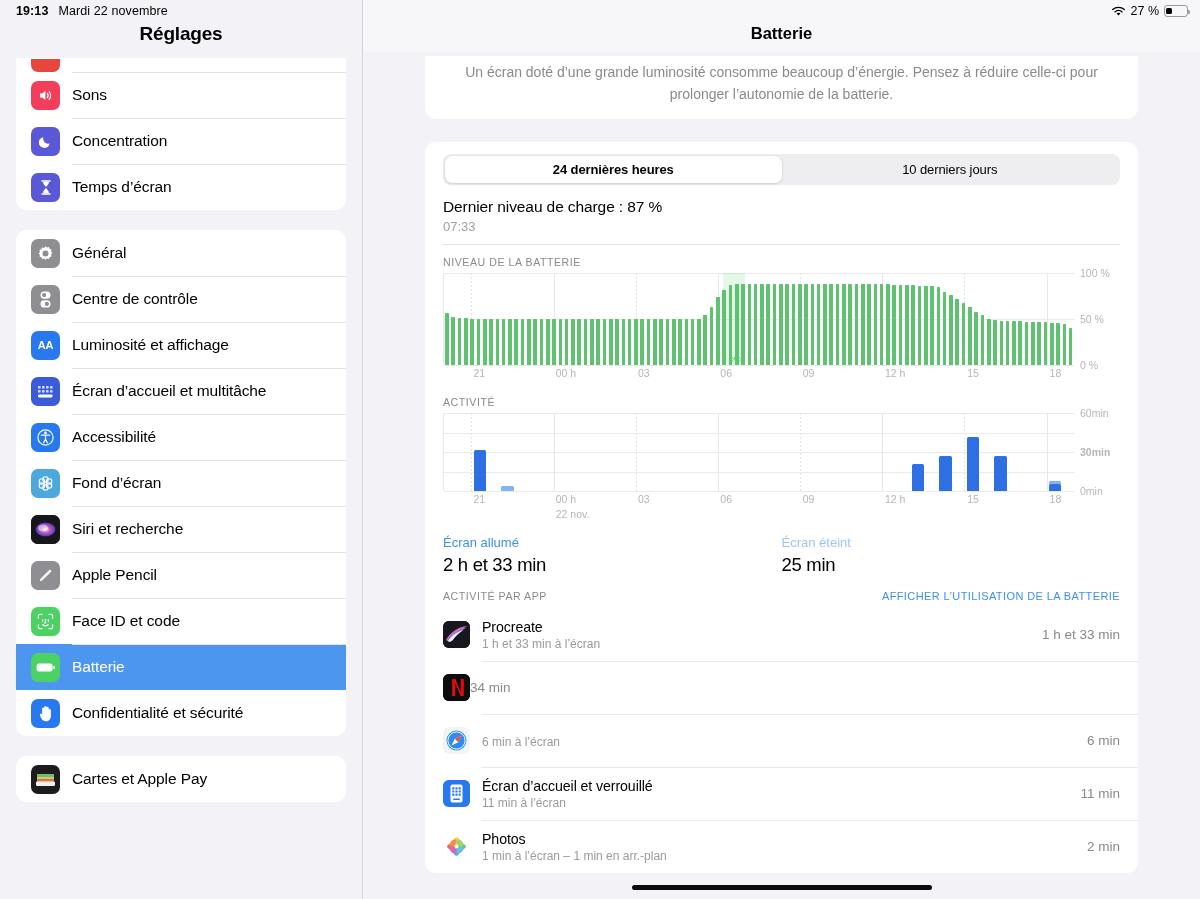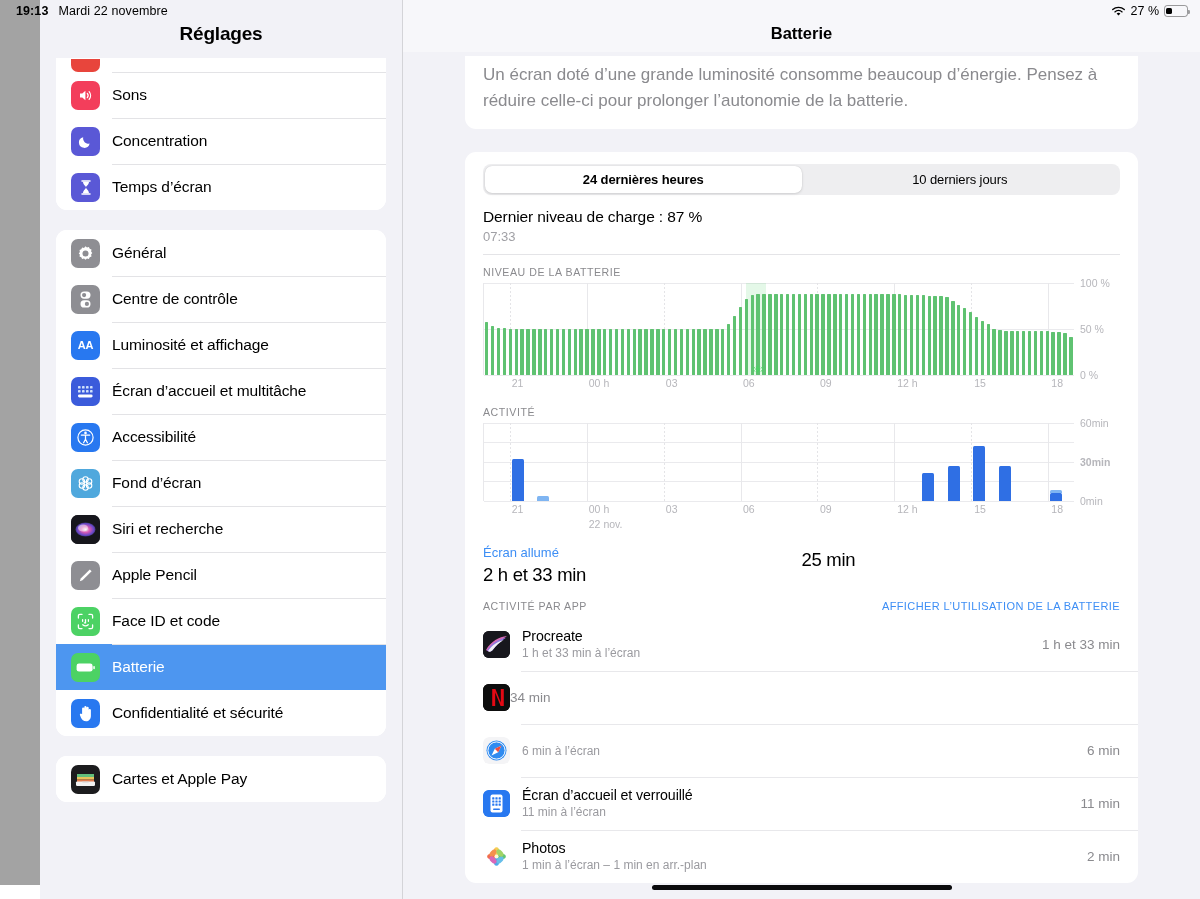--- a/index.html
+++ b/index.html
@@ -3,21 +3,21 @@
 <meta charset="utf-8">
 <style>
   * { box-sizing: border-box; margin: 0; padding: 0; }
   html, body {
     width: 1200px; height: 899px;
     font-family: "Liberation Sans", sans-serif;
     background: #ffffff;
     overflow: hidden;
     -webkit-font-smoothing: antialiased;
   }
-  .screen { position: relative; width: 1200px; height: 885px; display: flex; background: #a3a3a3; padding-left: 40px; }
+  .screen { position: relative; width: 1200px; height: 885px; display: flex; background: #7dd3fc; }
 
   
   .statusbar {
     position: absolute; top: 0; left: 0; width: 1200px; height: 22px;
     display: flex; align-items: center; z-index: 40;
     pointer-events: none;
   }
   .sb-left { display: flex; align-items: baseline; gap: 10px; padding-left: 16px; }
   .sb-time { font-size: 12.5px; font-weight: 600; color: #000; letter-spacing: .1px; }
   .sb-date { font-size: 12.5px; font-weight: 400; color: #000; letter-spacing: .1px; }
@@ -99,21 +99,21 @@
   .detail-header {
     height: 52px; display: flex; align-items: center; justify-content: center;
     font-size: 16.5px; font-weight: 700; color: #000; padding-top: 14px;
     background: #f7f7fa;
   }
   .detail-scroll { position: absolute; top: 56px; left: 0; right: 0; bottom: 0; }
   .card {
     background: #fff; margin: 0 62px; border-radius: 11px; overflow: hidden;
   }
   .card.tip { border-radius: 0 0 11px 11px; padding: 0 18px 14px 18px; }
-  .tip-text { font-size: 17px; line-height: 1.55; color: #8a8a8e; padding-top: 6px; }
+  .tip-text { font-size: 14px; line-height: 1.55; color: #8a8a8e; padding-top: 6px; text-align: center; }
 
   .card.main { margin-top: 23px; padding: 12px 0 0 0; }
 
   
   .segmented {
     margin: 0 18px; height: 31px; background: #eeeef0; border-radius: 8px;
     display: flex; padding: 2px; position: relative;
   }
   .seg {
     flex: 1; display: flex; align-items: center; justify-content: center;
@@ -631,20 +631,21 @@
             <div style="flex:0 0 46px"></div>
           </div>
         </div>
 
         <div class="stats-row">
           <div class="stat">
             <div class="stat-label">Écran allumé</div>
             <div class="stat-value">2 h et 33 min</div>
           </div>
           <div class="stat">
+            <div class="stat-label dim">Écran éteint</div>
             <div class="stat-value">25 min</div>
           </div>
         </div>
 
         <div class="apps-header">
           <div class="apps-title">ACTIVITÉ PAR APP</div>
           <div class="apps-link">AFFICHER L’UTILISATION DE LA BATTERIE</div>
         </div>
 
         <div>

